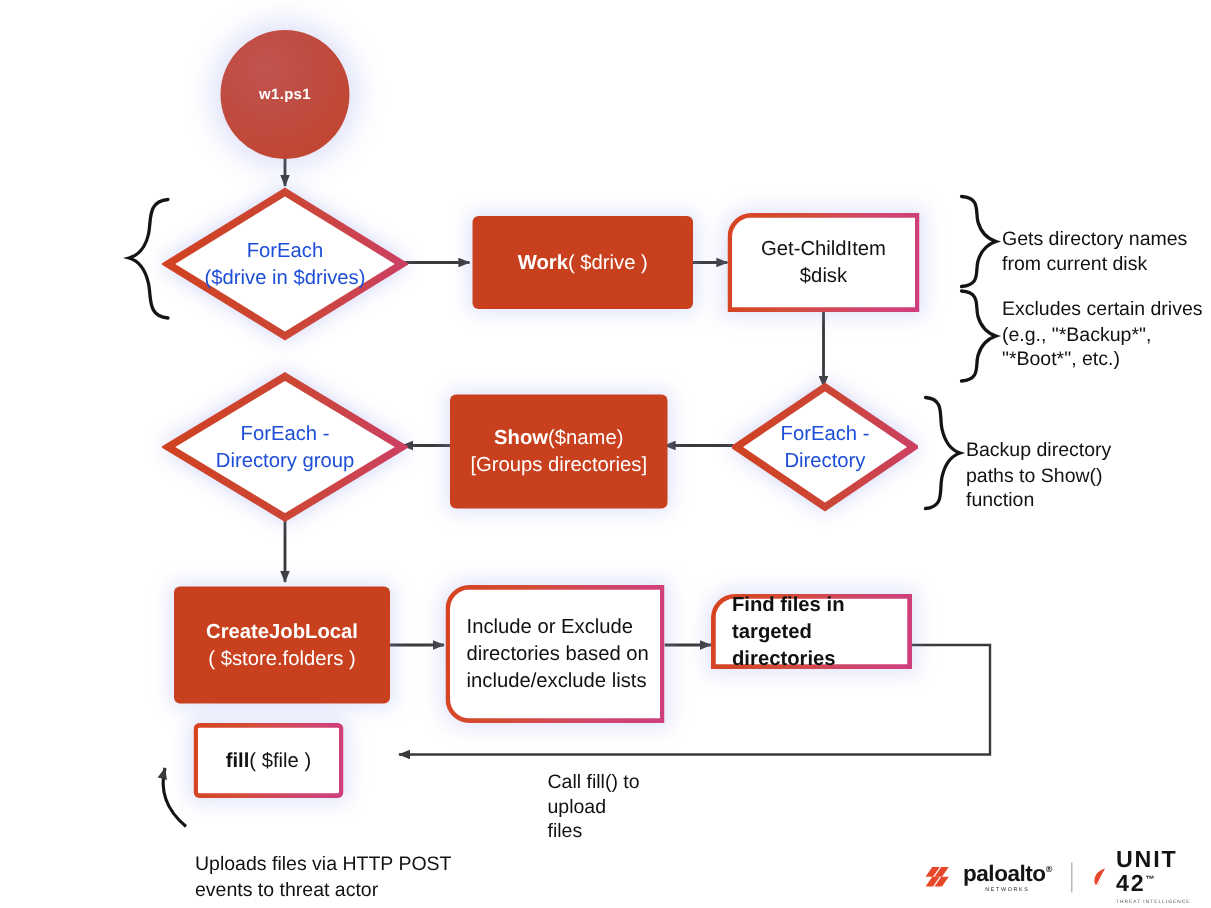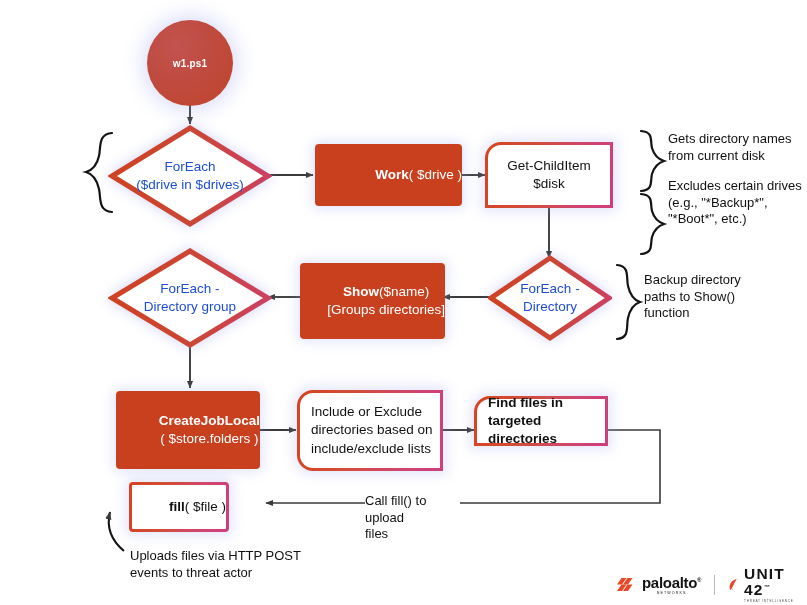--- a/index.html
+++ b/index.html
@@ -59,21 +59,21 @@
     font-size: 13.5px;
     line-height: 1.35;
     border: 3px solid transparent;
     background-image: linear-gradient(#fff,#fff), linear-gradient(100deg,#d6431f 0%,#d44c37 35%,#d0466b 70%,#cf3e7e 100%);
     background-origin: border-box;
     background-clip: padding-box, border-box;
     box-shadow: 0 0 12px 4px rgba(150,160,240,0.25);
   }
   .rt-left { border-top-left-radius: 16px; }
   .rb-left { border-bottom-left-radius: 16px; }
-  .r-all   { border-radius: 4px; justify-content: flex-end; }
+  .r-all   { border-radius: 4px; }
   .align-left {
     justify-content: flex-start;
     text-align: left;
     padding-left: 11px;
     padding-right: 6px;
   }
   
   .diamond-wrap {
     position: absolute;
   }
@@ -88,20 +88,21 @@
     font-size: 13.5px;
     line-height: 1.3;
     color: #1d4ed8;
   }
   
   .anno {
     position: absolute;
     font-size: 13px;
     line-height: 1.28;
     color: #111111;
+    margin-top: 20px;
   }
   .anno.rt { text-align: left; }
   .anno.lt { text-align: right; }
   
   .footer {
     position: absolute;
     display: flex;
     align-items: center;
   }
   .logo-pan { display: flex; align-items: center; }
@@ -266,21 +267,21 @@
     </div>
   </div>
 
   <div class="node box-solid r-all" style="left:116px; top:391px; width:144px; height:78px;">
     <span>
       <b>CreateJobLocal</b><br>
       <span>( $store.folders )</span>
     </span>
   </div>
 
-  <div class="node box-outline rt-left rb-left align-left" style="left:297px; top:390px; width:146px; height:81px;">
+  <div class="node box-outline rt-left rb-left align-left" style="left:297px; top:390px; width:146px; height:92px;">
     <span>Include or Exclude directories based on include/exclude lists</span>
   </div>
 
   <div class="node box-outline rt-left align-left" style="left:474px; top:396px; width:134px; height:50px;font-weight:bold;">
     <span>Find files in targeted directories</span>
   </div>
 
   <div class="node box-outline r-all" style="left:129px; top:482px; width:100px; height:50px;">
     <span>
       <b>fill</b><span>( $file )</span>

